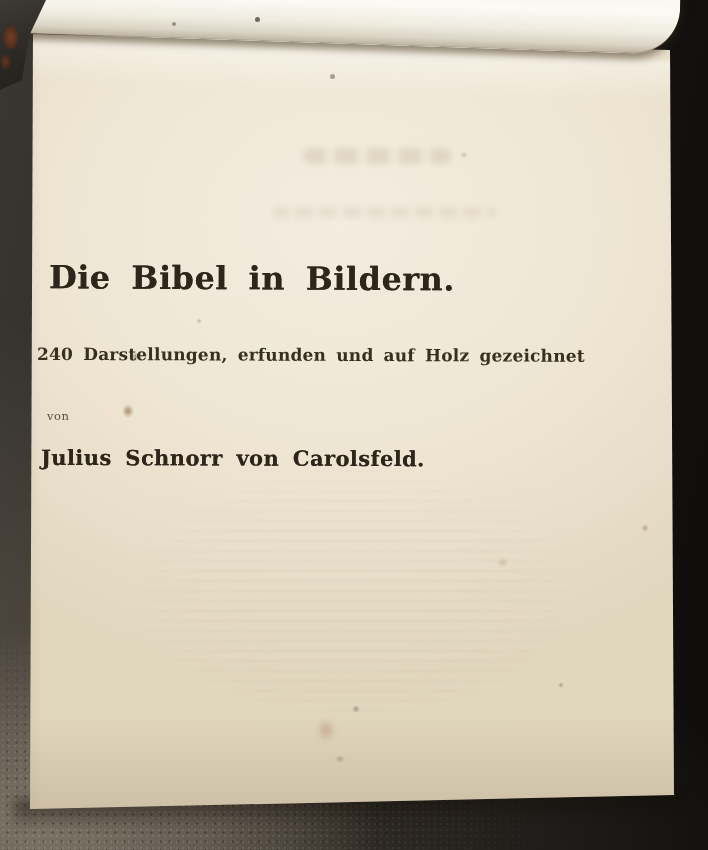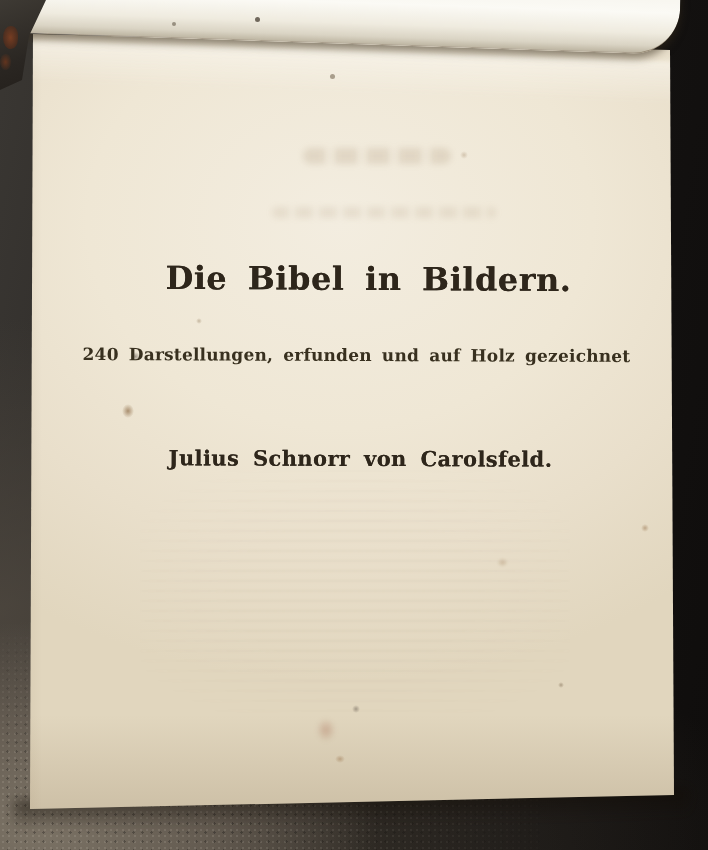--- a/index.html
+++ b/index.html
@@ -68,21 +68,21 @@
   .s4{left:352px;top:705px;width:8px;height:8px;background:radial-gradient(rgba(110,100,88,0.55), rgba(110,100,88,0) 70%);}
   .s5{left:335px;top:755px;width:10px;height:8px;background:radial-gradient(rgba(150,110,70,0.45), rgba(150,110,70,0) 70%);}
   .s6{left:497px;top:558px;width:11px;height:9px;background:radial-gradient(rgba(150,115,75,0.32), rgba(150,115,75,0) 70%);filter:blur(1px);}
   .s7{left:641px;top:524px;width:8px;height:8px;background:radial-gradient(rgba(140,100,60,0.45), rgba(140,100,60,0) 70%);}
   .s8{left:460px;top:151px;width:8px;height:8px;background:radial-gradient(rgba(150,120,85,0.32), rgba(150,120,85,0) 70%);}
   .s9{left:72px;top:29px;width:5px;height:5px;background:rgba(58,48,38,0.85);}
   .s10{left:330px;top:74px;width:5px;height:5px;background:rgba(96,80,58,0.5);}
   .s11{left:558px;top:682px;width:6px;height:6px;background:radial-gradient(rgba(120,100,75,0.5), rgba(120,100,75,0) 70%);}
   .s12{left:196px;top:318px;width:6px;height:6px;background:radial-gradient(rgba(130,105,70,0.4), rgba(130,105,70,0) 70%);}
   
-  .text-layer{position:absolute;left:33px;right:36px;top:0;height:100%;color:#2e261b;text-align:center;}
+  .text-layer{position:absolute;left:33px;right:36px;top:0;height:100%;color:#2e261b;text-align:left;}
   .title{
     position:absolute;top:260px;width:100%;
     font-size:32px;font-weight:bold;letter-spacing:0.5px;word-spacing:9px;
     transform:translateX(16px) rotate(0.3deg);
     text-shadow:0 0 0.5px rgba(46,38,27,0.8);
   }
   .subtitle{
     position:absolute;top:345px;width:100%;
     font-size:17px;font-weight:bold;letter-spacing:0.2px;word-spacing:4px;color:#38301f;
     transform:translateX(4px) rotate(0.2deg);
@@ -143,20 +143,21 @@
     <div class="stain s7"></div>
     <div class="stain s8"></div>
     <div class="stain s9"></div>
     <div class="stain s10"></div>
     <div class="stain s11"></div>
     <div class="stain s12"></div>
 
     <div class="text-layer">
       <div class="title">Die Bibel in Bildern.</div>
       <div class="subtitle">240 Darstellungen, erfunden und auf Holz gezeichnet</div>
+      <div class="connector">von</div>
       <div class="author">Julius Schnorr von Carolsfeld.</div>
     </div>
   </div>
 
   <div class="curl"></div>
   <div class="curl-fleck"></div>
   <div class="curl-fleck2"></div>
 
   <div class="corner-wedge"></div>
   <div class="spine-spot sp1"></div>

